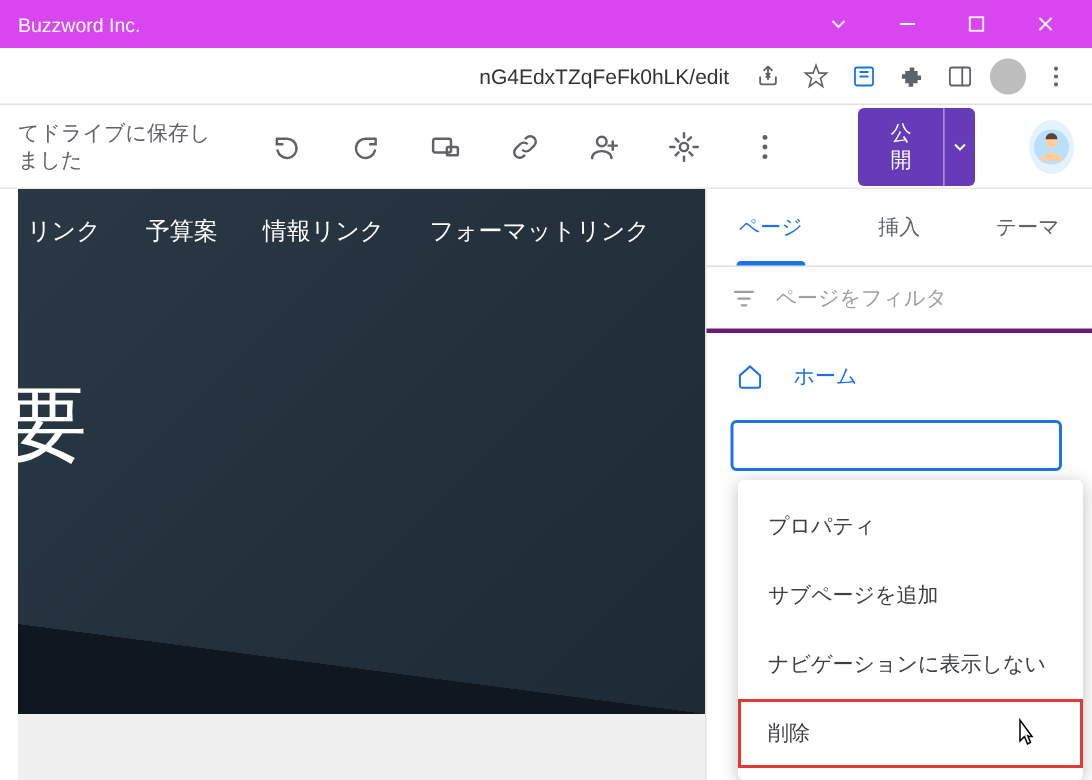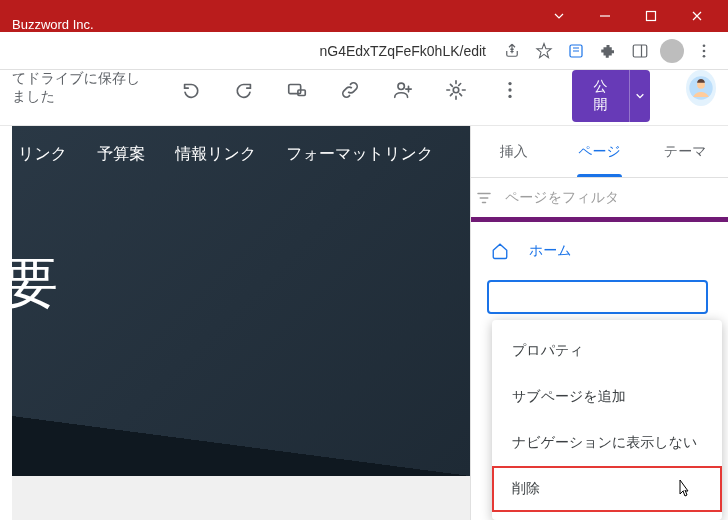--- a/index.html
+++ b/index.html
@@ -1,50 +1,50 @@
 <!DOCTYPE html>
 <html><head>
 <meta charset="utf-8">
 <style>
 * { margin: 0; padding: 0; box-sizing: border-box; font-family: "Segoe UI", Arial, sans-serif; }
 body { width: 728px; height: 520px; overflow: hidden; background: #fff; }
 
-.titlebar { height: 32px; background: #b91c1c; display: flex; align-items: flex-end; padding: 0 8px; color: #fff; }
+.titlebar { height: 32px; background: #d946ef; display: flex; align-items: center; padding: 0 8px; color: #fff; }
 .titlebar .title { flex: 1; font-size: 13px; padding-left: 4px; }
 .titlebar .win-btn { width: 46px; height: 32px; display: flex; align-items: center; justify-content: center; cursor: pointer; }
 .titlebar .win-btn svg { width: 12px; height: 12px; }
 
 .urlbar { height: 38px; background: #fff; border-bottom: 1px solid #e0e0e0; display: flex; align-items: center; padding: 0 8px; }
 .urlbar .url { flex: 1; font-size: 14px; color: #333; padding: 6px 10px; text-align: right; }
 .urlbar .ub-icon { width: 32px; height: 32px; display: flex; align-items: center; justify-content: center; cursor: pointer; color: #5f6368; }
 .urlbar .ub-icon.blue { color: #1a73e8; }
 .urlbar .avatar-small { width: 24px; height: 24px; border-radius: 50%; background: #bdbdbd; }
 
-.toolbar { height: 56px; display: flex; align-items: flex-start; padding: 0 12px; gap: 20px; border-bottom: 1px solid #e8e8e8; }
+.toolbar { height: 56px; display: flex; align-items: center; padding: 0 12px; gap: 20px; border-bottom: 1px solid #e8e8e8; }
 .toolbar .status { font-size: 14px; color: #5f6368; margin-right: auto; }
 .tb-btn { width: 40px; height: 40px; display: flex; align-items: center; justify-content: center; cursor: pointer; color: #5f6368; border-radius: 50%; }
 .publish-group { display: flex; margin-left: 26px; }
 .publish-btn { background: #673ab7; color: #fff; padding: 8px 18px; font-size: 14px; border: none; border-radius: 4px 0 0 4px; cursor: pointer; }
 .publish-drop { background: #673ab7; color: #fff; width: 28px; border: none; border-left: 1px solid rgba(255,255,255,.3); border-radius: 0 4px 4px 0; cursor: pointer; display: flex; align-items: center; justify-content: center; }
 .avatar { width: 36px; height: 36px; border-radius: 50%; margin-left: 16px; background: #e3f2fd; display: flex; align-items: center; justify-content: center; cursor: pointer; }
 .avatar svg { width: 26px; height: 26px; }
 
 .content { display: flex; height: calc(520px - 32px - 38px - 56px); margin-left: 12px; }
 .canvas { flex: 1; background: #f0f0f0; position: relative; overflow: hidden; }
 .canvas-bg { position: absolute; top: 0; left: 0; right: 0; height: 350px; background: linear-gradient(135deg, #2a3845 0%, #1e2a35 100%); }
 .canvas-bg::after { content: ""; position: absolute; bottom: 0; left: 0; right: 0; height: 60px; background: linear-gradient(to top right, #0f1820 0%, #0f1820 50%, transparent 50%); }
 .canvas-nav { position: absolute; top: 18px; left: 0; display: flex; gap: 30px; color: #fff; font-size: 16px; padding-left: 6px; }
 .canvas-title { position: absolute; top: 120px; left: -10px; color: #fff; font-size: 56px; font-weight: 400; }
 
 .sidebar { width: 258px; border-left: 1px solid #e0e0e0; display: flex; flex-direction: column; position: relative; }
 .tabs { display: flex; height: 52px; border-bottom: 1px solid #e0e0e0; }
 .tab { flex: 1; display: flex; align-items: center; justify-content: center; font-size: 14px; color: #5f6368; cursor: pointer; position: relative; }
 .tab.active { color: #1a73e8; }
 .tab.active::after { content: ""; position: absolute; bottom: 0; left: 20px; right: 20px; height: 3px; background: #1a73e8; border-radius: 3px 3px 0 0; }
-.filter-row { height: 44px; display: flex; align-items: center; padding: 0 4px; gap: 12px; color: #9e9e9e; font-size: 14px; border-bottom: 5px solid #701a75; }
+.filter-row { height: 44px; display: flex; align-items: center; padding: 0 16px; gap: 12px; color: #9e9e9e; font-size: 14px; border-bottom: 3px solid #701a75; }
 .page-list { padding: 12px 16px; }
 .page-item { display: flex; align-items: center; gap: 20px; padding: 8px 4px; color: #1a73e8; font-size: 14px; cursor: pointer; }
 .selected-bar { height: 34px; border: 2px solid #1a73e8; border-radius: 4px; margin: 0 20px 0 16px; }
 
 .context-menu { position: absolute; left: 492px; top: 320px; width: 230px; background: #fff; box-shadow: 0 2px 12px rgba(0,0,0,.25); border-radius: 4px; z-index: 10; padding: 8px 0; }
 .menu-item { padding: 14px 20px; font-size: 14px; color: #3c4043; cursor: pointer; }
 .menu-item.highlighted { border: 2px solid #e53935; position: relative; padding: 12px 18px; }
 
 .cursor { position: absolute; left: 674px; top: 478px; z-index: 20; pointer-events: none; }
 </style>
@@ -183,22 +183,22 @@
       <span>リンク</span>
       <span>予算案</span>
       <span>情報リンク</span>
       <span>フォーマットリンク</span>
     </div>
     <div class="canvas-title">要</div>
   </div>
 
   <div class="sidebar">
     <div class="tabs">
+      <div class="tab active">ページ</div>
       <div class="tab">挿入</div>
-      <div class="tab active">ページ</div>
       <div class="tab">テーマ</div>
     </div>
     <div class="filter-row">
       <svg width="18" height="18" viewBox="0 0 24 24">
           <path d="M4 6h16M7 12h10M10 18h4" stroke="currentColor" stroke-width="2" stroke-linecap="round"></path>
         </svg>
       <span>ページをフィルタ</span>
     </div>
     <div class="page-list">
       <div class="page-item">

